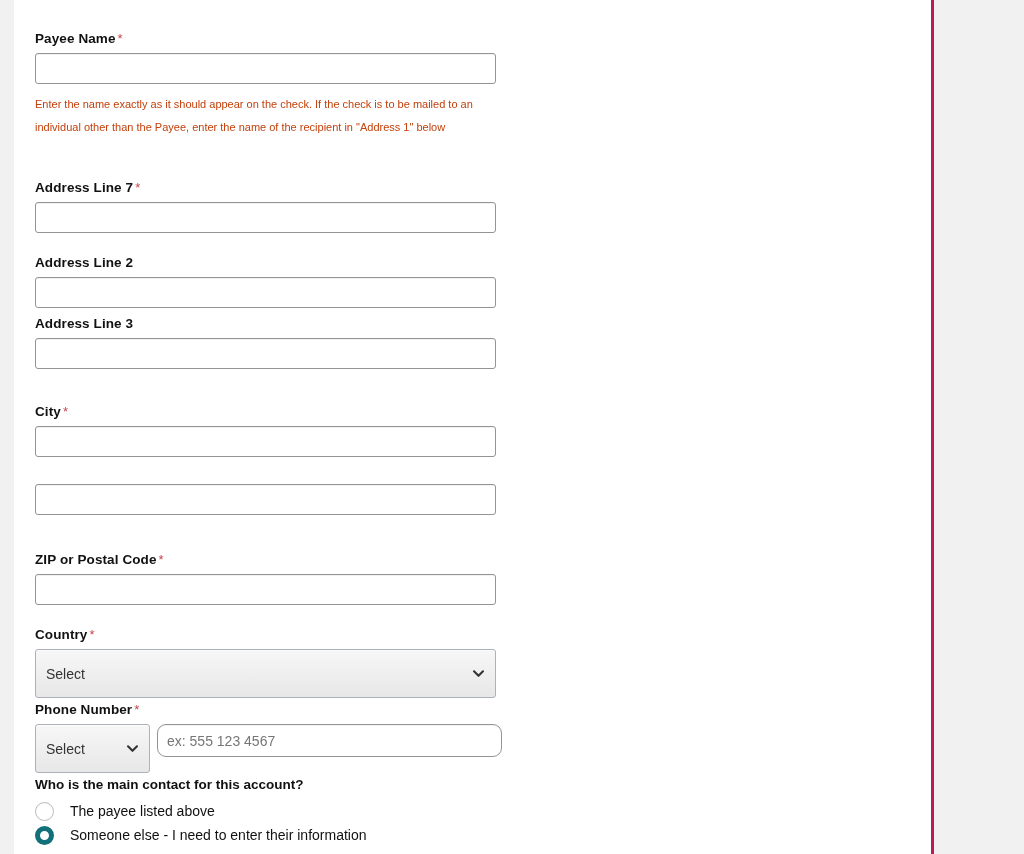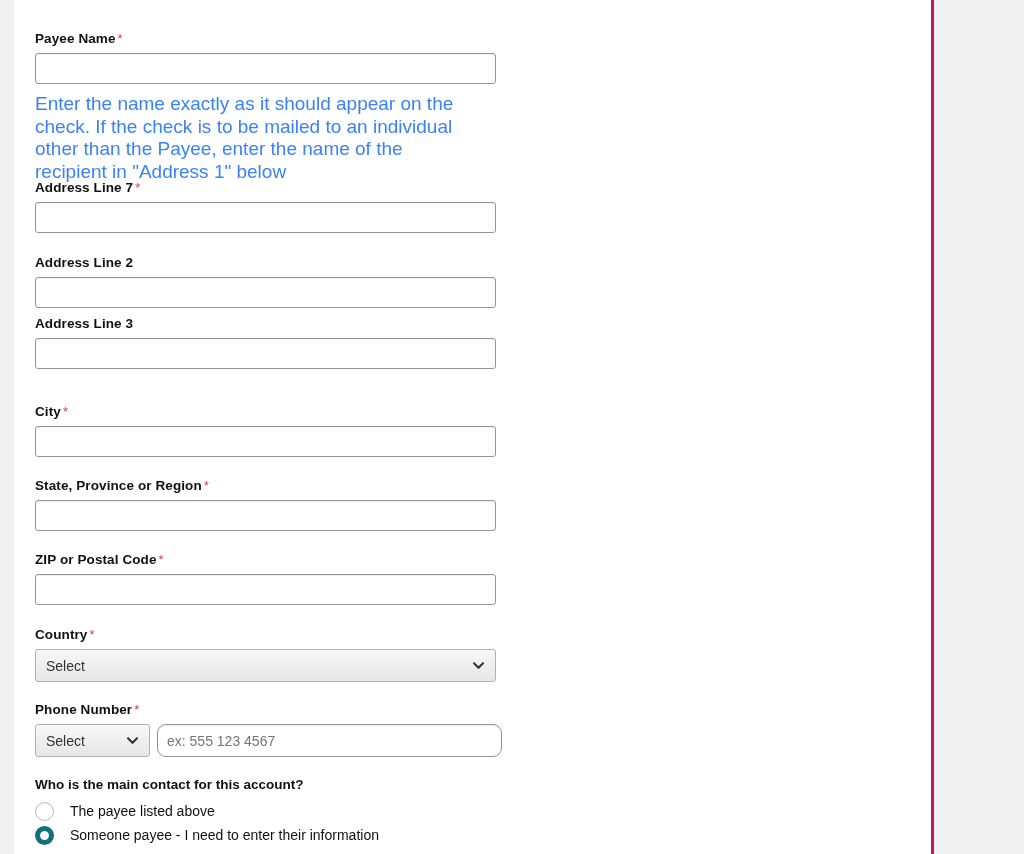--- a/index.html
+++ b/index.html
@@ -71,35 +71,35 @@
     font-size: 14px;
     color: #111111;
     outline: none;
     box-shadow: 0 1px 0 rgba(0,0,0,0.05) inset;
   }
   .text-input::placeholder { color: #767676; }
 
   .helper {
     margin: 9px 0 0 0;
     width: 440px;
-    font-size: 19px;
+    font-size: 11px;
     line-height: 22.5px;
-    color: #3b82f6;
+    color: #c2410c;
   }
 
   
   .select-wrap {
     position: relative;
     display: inline-block;
     margin-top: 6px;
   }
   .select-box {
     display: flex;
     align-items: center;
-    height: 33px;
+    height: 49px;
     background: #efefef;
     background-image: linear-gradient(to bottom, #f7f7f7, #e7e7e7);
     border: 1px solid #adb1b8;
     border-radius: 3px;
     box-shadow: 0 1px 0 rgba(255,255,255,0.6) inset;
     cursor: pointer;
     padding: 0 10px;
   }
   .select-box.wide { width: 461px; }
   .select-box.narrow { width: 115px; }
@@ -218,21 +218,20 @@
         <label class="label"><span>Address Line 3</span></label>
         <input class="text-input" type="text" value="" style="">
       </div>
 
       <div class="field blk-city">
         <label class="label"><span>City</span><span class="req">*</span></label>
         <input class="text-input" type="text" value="" style="">
       </div>
 
       <div class="field blk-state">
-        <label class="label"><span>State, Province or Region</span><span class="req">*</span></label>
         <input class="text-input" type="text" value="" style="">
       </div>
 
       <div class="field blk-zip">
         <label class="label"><span>ZIP or Postal Code</span><span class="req">*</span></label>
         <input class="text-input" type="text" value="" style="">
       </div>
 
       <div class="field blk-country">
         <label class="label"><span>Country</span><span class="req">*</span></label>
@@ -269,21 +268,21 @@
         <div class="radio-heading">Who is the main contact for this account?</div>
         <div class="radio-group">
 
           <div class="radio-row">
             <span class="radio-mark"></span>
             <span class="radio-label">The payee listed above</span>
           </div>
 
           <div class="radio-row">
             <span class="radio-mark checked"></span>
-            <span class="radio-label">Someone payee - I need to enter their information</span>
+            <span class="radio-label">Someone else - I need to enter their information</span>
           </div>
 
         </div>
       </div>
 
     </div>
   </div>
 </div>
 
 </body></html>

